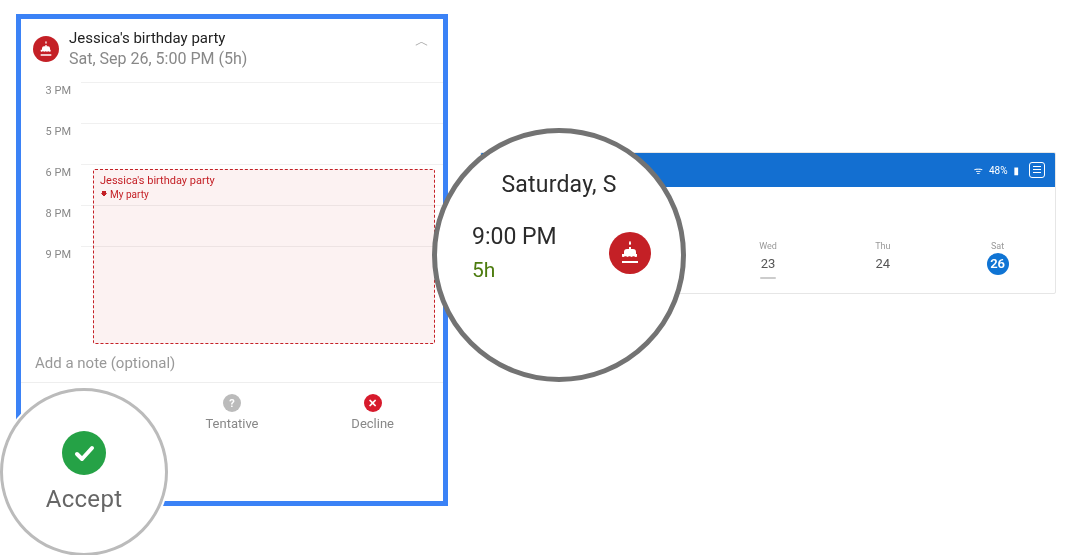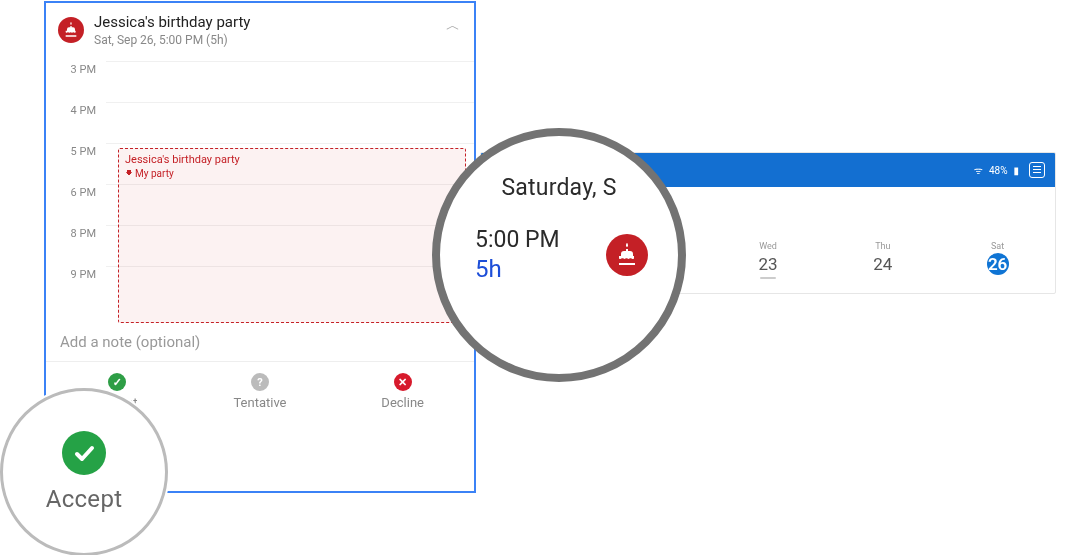--- a/index.html
+++ b/index.html
@@ -9,26 +9,25 @@
     width: 1080px;
     height: 555px;
     position: relative;
     overflow: hidden;
   }
 
   
   .left-panel {
     position: absolute;
     left: 16px;
-    top: 1px;
+    top: 14px;
     width: 432px;
     height: 492px;
-    border: 2px solid #3b82f6;
-    background: #fff;
-    margin-left: 28px;
+    border: 5px solid #3b82f6;
+    background: #fff;
   }
 
   .event-header {
     display: flex;
     align-items: center;
     padding: 10px 12px 4px 12px;
     position: relative;
   }
   .event-icon {
     width: 26px; height: 26px;
@@ -37,21 +36,21 @@
     display: flex;
     align-items: center;
     justify-content: center;
     margin-right: 10px;
     flex-shrink: 0;
   }
   .cake-icon svg { width: 16px; height: 16px; fill: #fff; }
 
   .event-header-text { flex: 1; }
   .event-title { font-size: 15px; color: #222; }
-  .event-subtitle { font-size: 12px; color: #888; margin-top: 2px; }
+  .event-subtitle { font-size: 16px; color: #888; margin-top: 2px; }
   .collapse-chev {
     color: #aaa;
     font-size: 14px;
     position: absolute;
     right: 14px;
     top: 14px;
   }
 
   .timeline {
     padding: 10px 0 0 0;
@@ -210,21 +209,21 @@
     display: flex;
     padding: 4px 0 0 0;
   }
   .day-col {
     flex: 1;
     text-align: center;
     margin-top: 48px;
   }
   .day-name { font-size: 9px; color: #999; line-height: 14px; }
   .day-num {
-    font-size: 17px; color: #555;
+    font-size: 13px; color: #555;
     line-height: 22px;
     display: inline-block;
     width: 22px; height: 22px;
     border-radius: 50%;
   }
   .day-num.selected {
     background: #0f74d4;
     color: #fff;
     font-weight: 600;
   }
@@ -238,21 +237,21 @@
 
   
   .zoom-event {
     position: absolute;
     left: 432px;
     top: 128px;
     width: 254px;
     height: 254px;
     border-radius: 50%;
     background: #fff;
-    border: 8px solid #737373;
+    border: 5px solid #737373;
     overflow: hidden;
   }
   .zoom-event-inner {
     position: relative;
     width: 100%; height: 100%;
   }
   .zoom-day-header {
     position: absolute;
     top: 38px;
     left: 0; right: 0;
@@ -264,21 +263,21 @@
   .zoom-time-block {
     position: absolute;
     top: 90px;
     left: 35px;
     right: 30px;
     display: flex;
     align-items: center;
     justify-content: space-between;
   }
   .zoom-time-text .line1 { font-size: 23px; color: #2b2b2b; }
-  .zoom-time-text .line2 { font-size: 24px; color: #1d4ed8; margin-top: 2px; }
+  .zoom-time-text .line2 { font-size: 21px; color: #4d7c0f; margin-top: 8px; }
   .zoom-event-icon {
     width: 42px; height: 42px;
     border-radius: 50%;
     background: #c42026;
     display: flex; align-items: center; justify-content: center;
   }
   .zoom-event-icon svg { width: 24px; height: 24px; fill: #fff; }
 
   .first-col { flex: 0.5; }  
 
@@ -299,24 +298,20 @@
     </div>
     <div class="collapse-chev">︿</div>
   </div>
 
   <div class="timeline">
     <div class="hour-row">
         <div class="hour-label">3 PM</div>
         <div class="hour-line"></div>
       </div>
     <div class="hour-row">
-        <div class="hour-label">4 PM</div>
-        <div class="hour-line"></div>
-      </div>
-    <div class="hour-row">
         <div class="hour-label">5 PM</div>
         <div class="hour-line"></div>
       </div>
     <div class="hour-row">
         <div class="hour-label">6 PM</div>
         <div class="hour-line"></div>
       </div>
     <div class="hour-row">
         <div class="hour-label">8 PM</div>
         <div class="hour-line"></div>
@@ -396,21 +391,21 @@
     </div>
   </div>
   <div class="right-body"></div>
 </div>
 
 <div class="zoom-event">
   <div class="zoom-event-inner">
     <div class="zoom-day-header">Saturday, S</div>
     <div class="zoom-time-block">
       <div class="zoom-time-text">
-        <div class="line1">5:00 PM</div>
+        <div class="line1">9:00 PM</div>
         <div class="line2">5h</div>
       </div>
       <div class="zoom-event-icon">
         <svg viewBox="0 0 24 24">
             <path d="M12 4c.6 0 1-.9 1-1.5S12.6 0 12 0s-1 1.9-1 2.5S11.4 4 12 4zm6 9v-2a3 3 0 0 0-3-3h-2V6h-2v2H9a3 3 0 0 0-3 3v2H4v2c0 1 .7 1 1.5 1s1-.7 2-.7 1.2.7 2 .7 1.2-.7 2-.7 1.2.7 2 .7 1.2-.7 2-.7 1.2.7 2 .7 1.5 0 1.5-1v-2h-2zM4 20h16v2H4z"></path>
           </svg>
       </div>
     </div>
   </div>
 </div>

